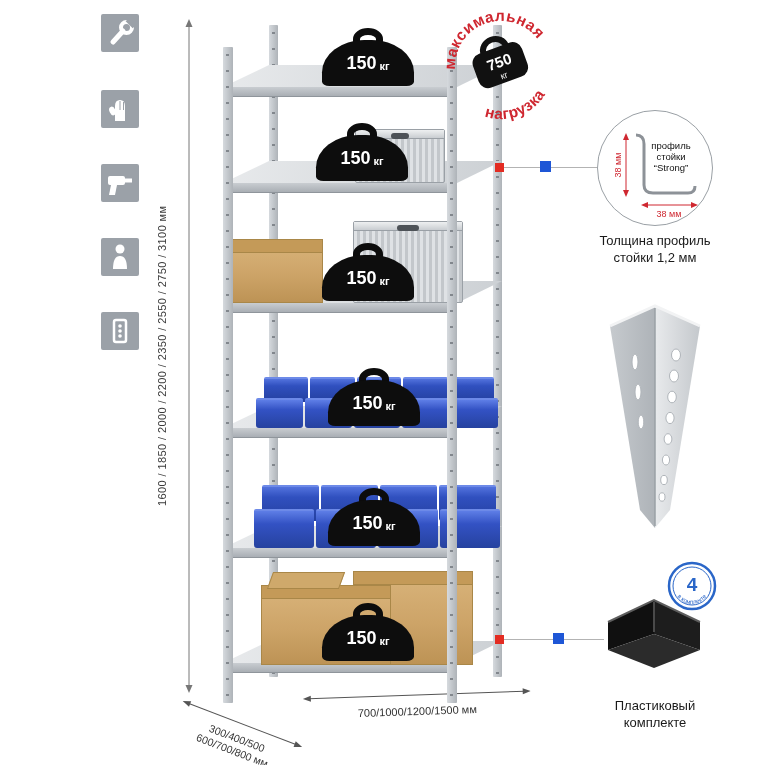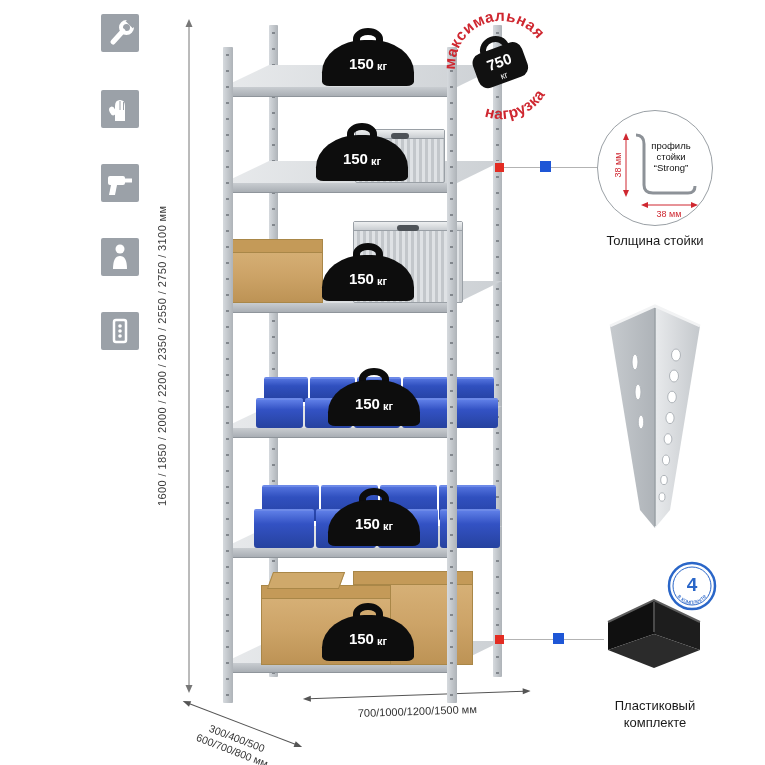--- a/index.html
+++ b/index.html
@@ -47,21 +47,21 @@
         background:linear-gradient(180deg,#5272dd 0%,#3050bf 30%,#24409f 100%);}
   .bin-row.front .bin{background:linear-gradient(180deg,#5e7ee6 0%,#3352c4 35%,#26429f 100%);}
 
   
   .weight{position:absolute;width:92px;height:58px;z-index:5;}
   .w-handle{position:absolute;left:31px;top:0;width:30px;height:22px;border:7px solid #0c0c0c;
         border-radius:50% 50% 40% 40%;box-sizing:border-box;}
   .w-body{position:absolute;top:12px;left:0;width:92px;height:46px;background:#0d0d0d;
         border-radius:46% 46% 8% 8% / 70% 70% 10% 10%;
         display:flex;align-items:center;justify-content:center;gap:3px;color:#fff;}
-  .w-val{font-size:15px;font-weight:bold;}
+  .w-val{font-size:18px;font-weight:bold;}
   .w-unit{font-size:11px;font-weight:bold;margin-top:5px;}
 
   
   #stamp{position:absolute;left:437px;top:3px;width:128px;height:128px;z-index:10;transform:rotate(-20deg);}
   .stamp-arc{font-size:15.5px;font-weight:bold;fill:#cf2730;letter-spacing:.5px;}
 
   
   .conn-line{position:absolute;height:0;border-top:1px solid #b3b3b3;z-index:9;}
   .sq-red{position:absolute;width:9px;height:9px;background:#e32c22;z-index:11;}
   .sq-blue{position:absolute;width:11px;height:11px;background:#1e56d6;z-index:11;}
@@ -272,21 +272,22 @@
       <line x1="48" y1="94" x2="95" y2="94" stroke="#cf2730" stroke-width="1"></line>
       <polygon points="43,94 50,91 50,97" fill="#cf2730"></polygon>
       <polygon points="100,94 93,91 93,97" fill="#cf2730"></polygon>
       <text x="71" y="106" text-anchor="middle" font-size="9" fill="#cf2730">38 мм</text>
       <text x="73" y="38" text-anchor="middle" font-size="9.5" fill="#111">профиль</text>
       <text x="73" y="49" text-anchor="middle" font-size="9.5" fill="#111">стойки</text>
       <text x="73" y="60" text-anchor="middle" font-size="9.5" fill="#111">“Strong”</text>
     </svg>
   </div>
   <div class="callout-caption" style="left:575px;top:233px;width:160px">
-    <div>Толщина стойки</div>
+    <div>Толщина профиль</div>
+    <div>стойки 1,2 мм</div>
   </div>
 
   <svg class="abs" style="left:600px;top:300px" width="110" height="235" viewBox="0 0 110 235">
     <defs>
       <linearGradient id="gradL" x1="0" y1="0" x2="1" y2="0">
         <stop offset="0" stop-color="#c6cace"></stop>
           <stop offset="1" stop-color="#aeb3b8"></stop>
       </linearGradient>
       <linearGradient id="gradR" x1="0" y1="0" x2="1" y2="0">
         <stop offset="0" stop-color="#e8eaec"></stop>

